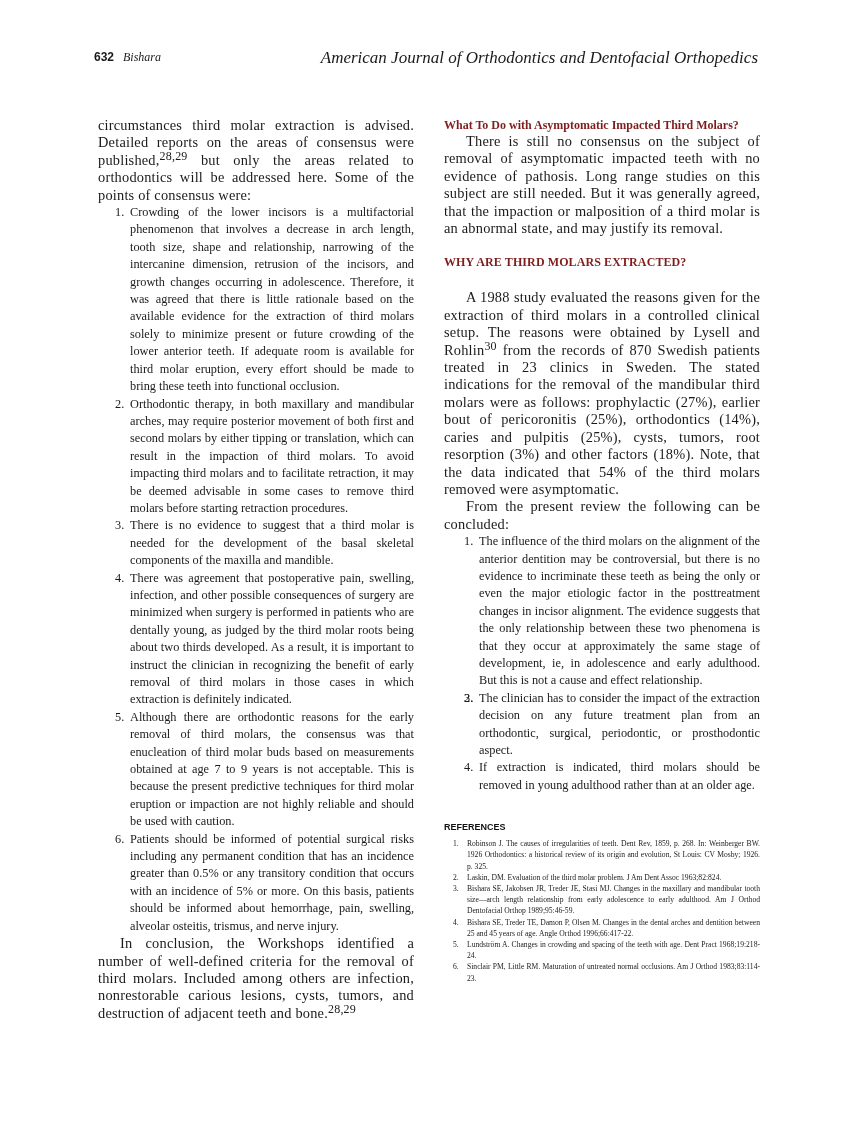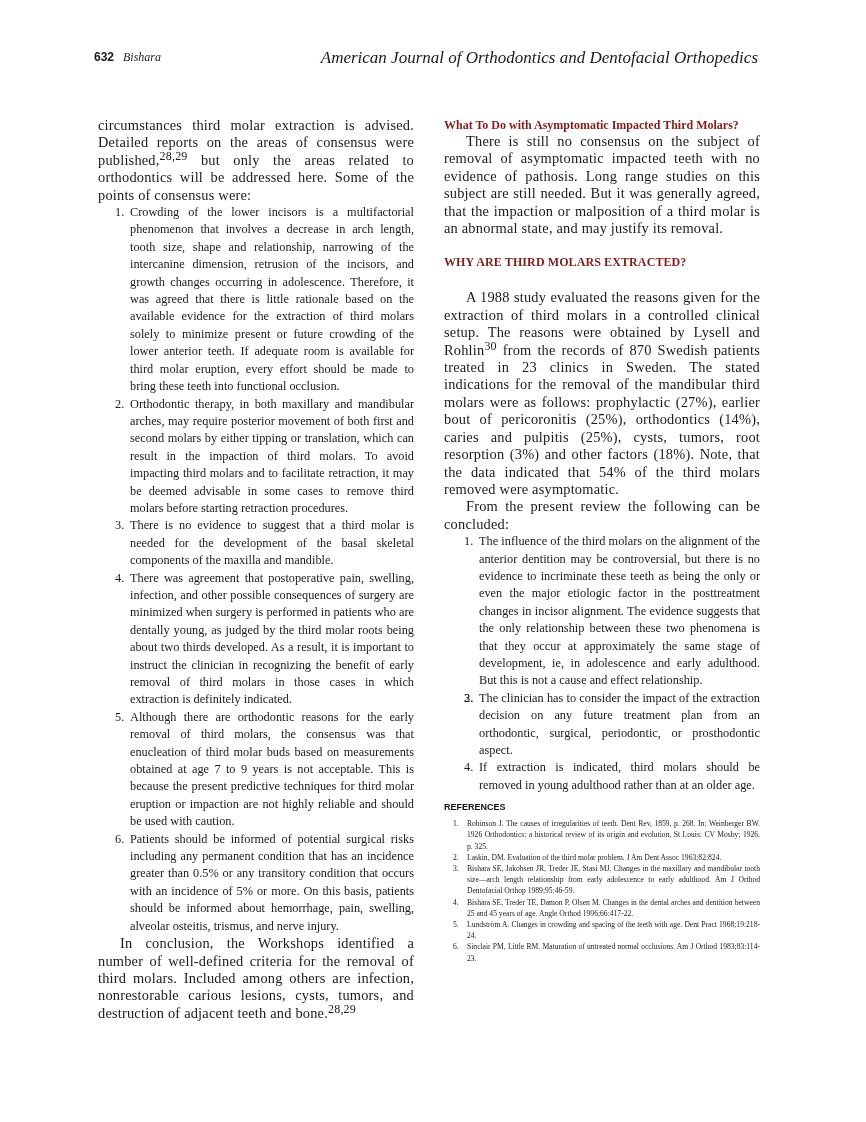--- a/index.html
+++ b/index.html
@@ -74,21 +74,21 @@
 
     <p class="body-text indent">From the present review the following can be concluded:</p>
 
     <ol class="num-list right">
       <li><span class="n">1.</span><span>The influence of the third molars on the alignment of the anterior dentition may be controversial, but there is no evidence to incriminate these teeth as being the only or even the major etiologic factor in the posttreatment changes in incisor alignment. The evidence suggests that the only relationship between these two phenomena is that they occur at approximately the same stage of development, ie, in adolescence and early adulthood. But this is not a cause and effect relationship.</span></li>
       <li><span class="n">2.</span></li>
       <li><span class="n">3.</span><span>The clinician has to consider the impact of the extraction decision on any future treatment plan from an orthodontic, surgical, periodontic, or prosthodontic aspect.</span></li>
       <li><span class="n">4.</span><span>If extraction is indicated, third molars should be removed in young adulthood rather than at an older age.</span></li>
     </ol>
 
-    <h4 class="refs-head" style="margin-top:8px;margin-bottom:6px;">REFERENCES</h4>
+    <h4 class="refs-head" style="margin-top:28px;margin-bottom:6px;">REFERENCES</h4>
     <ol class="refs">
       <li><span class="n">1.</span><span>Robinson J. The causes of irregularities of teeth. Dent Rev, 1859, p. 268. In: Weinberger BW. 1926 Orthodontics: a historical review of its origin and evolution, St Louis: CV Mosby; 1926. p. 325.</span></li>
       <li><span class="n">2.</span><span>Laskin, DM. Evaluation of the third molar problem. J Am Dent Assoc 1963;82:824.</span></li>
       <li><span class="n">3.</span><span>Bishara SE, Jakobsen JR, Treder JE, Stasi MJ. Changes in the maxillary and mandibular tooth size—arch length relationship from early adolescence to early adulthood. Am J Orthod Dentofacial Orthop 1989;95:46-59.</span></li>
       <li><span class="n">4.</span><span>Bishara SE, Treder TE, Damon P, Olsen M. Changes in the dental arches and dentition between 25 and 45 years of age. Angle Orthod 1996;66:417-22.</span></li>
       <li><span class="n">5.</span><span>Lundström A. Changes in crowding and spacing of the teeth with age. Dent Pract 1968;19:218-24.</span></li>
       <li><span class="n">6.</span><span>Sinclair PM, Little RM. Maturation of untreated normal occlusions. Am J Orthod 1983;83:114-23.</span></li>
     </ol>
   </div>
 

